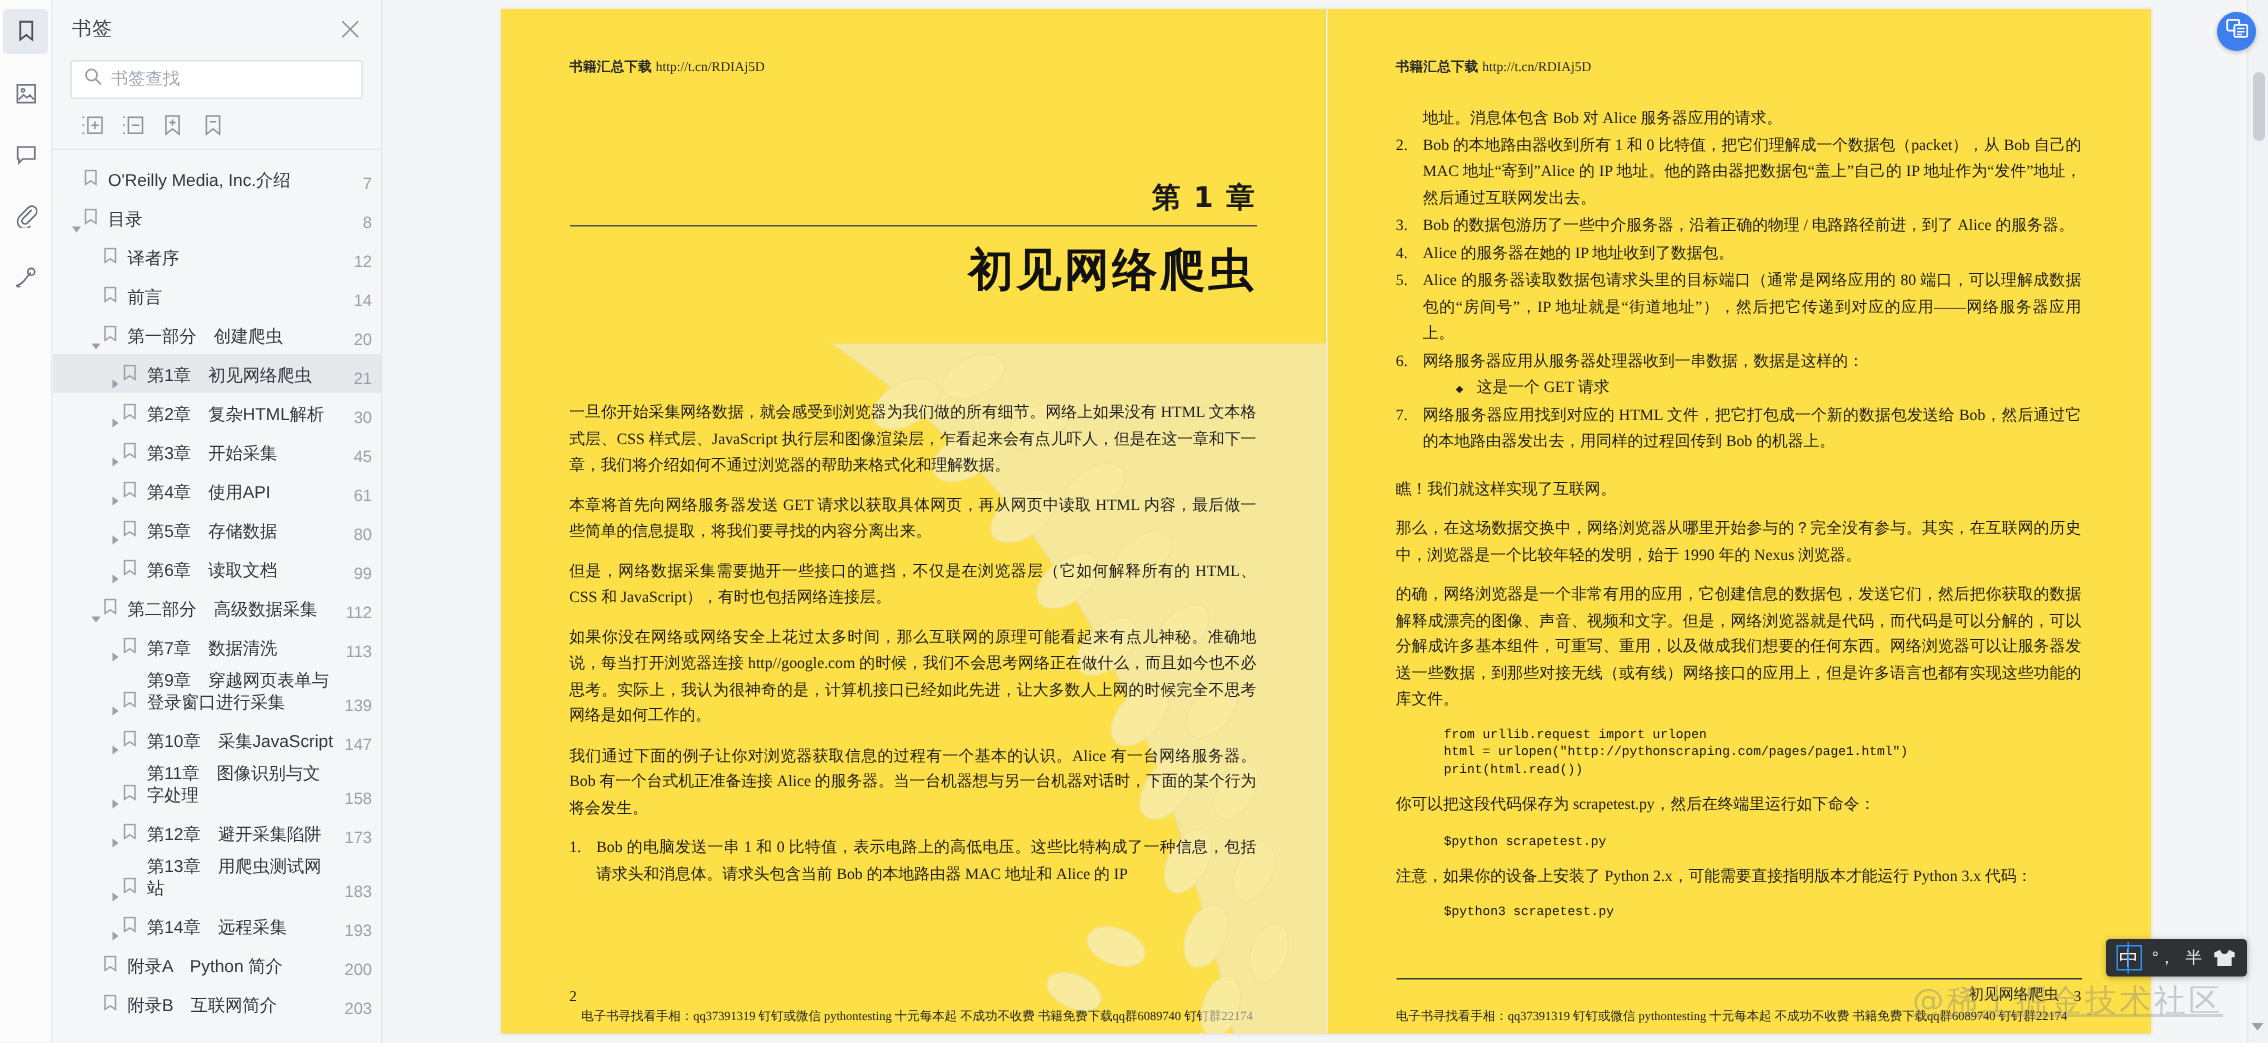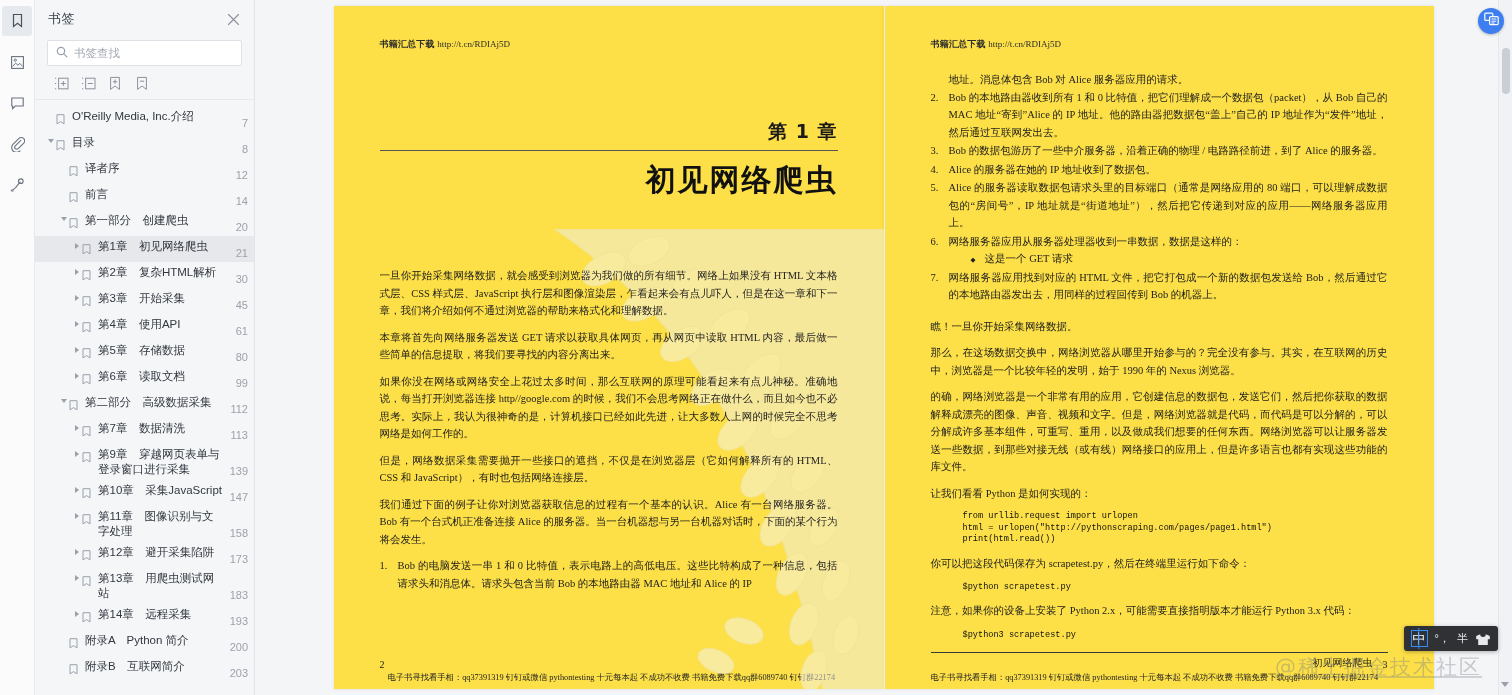--- a/index.html
+++ b/index.html
@@ -72,21 +72,21 @@
 
   .tree {
     flex: 1; overflow-y: auto; overflow-x: hidden;
     padding-top: 6px; padding-bottom: 6px;
     position: relative;
   }
   .tree::-webkit-scrollbar { width: 5px; }
   .tree::-webkit-scrollbar-thumb { background: #c9ccd2; border-radius: 3px; }
 
   .node {
-    display: flex; align-items: flex-start;
+    display: flex; align-items: flex-end;
     min-height: 23px;
     padding: 3px 6px 3px 0;
     position: relative;
     cursor: pointer;
   }
   .node.sel { background: #e6e8ec; }
   .caret {
     width: 11px; flex: 0 0 11px; padding-top: 4px;
     display: flex; justify-content: center;
   }
@@ -637,22 +637,22 @@
           <div class="ch-num">第 1 章</div>
           <div class="ch-rule"></div>
           <div class="ch-title">初见网络爬虫</div>
 
           <div style="height:66px"></div>
 
           <p class="body-txt">一旦你开始采集网络数据，就会感受到浏览器为我们做的所有细节。网络上如果没有 HTML 文本格式层、CSS 样式层、JavaScript 执行层和图像渲染层，乍看起来会有点儿吓人，但是在这一章和下一章，我们将介绍如何不通过浏览器的帮助来格式化和理解数据。</p>
           <p class="body-txt">本章将首先向网络服务器发送 GET 请求以获取具体网页，再从网页中读取 HTML 内容，最后做一些简单的信息提取，将我们要寻找的内容分离出来。</p>
 
 
+          <p class="body-txt">但是，网络数据采集需要抛开一些接口的遮挡，不仅是在浏览器层（它如何解释所有的 HTML、CSS 和 JavaScript），有时也包括网络连接层。</p>
           <p class="body-txt">如果你没在网络或网络安全上花过太多时间，那么互联网的原理可能看起来有点儿神秘。准确地说，每当打开浏览器连接 http//google.com 的时候，我们不会思考网络正在做什么，而且如今也不必思考。实际上，我认为很神奇的是，计算机接口已经如此先进，让大多数人上网的时候完全不思考网络是如何工作的。</p>
-          <p class="body-txt">但是，网络数据采集需要抛开一些接口的遮挡，不仅是在浏览器层（它如何解释所有的 HTML、CSS 和 JavaScript），有时也包括网络连接层。</p>
           <p class="body-txt">我们通过下面的例子让你对浏览器获取信息的过程有一个基本的认识。Alice 有一台网络服务器。Bob 有一个台式机正准备连接 Alice 的服务器。当一台机器想与另一台机器对话时，下面的某个行为将会发生。</p>
 
           <ol class="num-list">
             <li>
               <span class="mk">1.</span>
               <span>Bob 的电脑发送一串 1 和 0 比特值，表示电路上的高低电压。这些比特构成了一种信息，包括请求头和消息体。请求头包含当前 Bob 的本地路由器 MAC 地址和 Alice 的 IP</span>
             </li>
           </ol>
         </div>
 
@@ -682,24 +682,23 @@
               <span class="mk">6.</span>
               <span>网络服务器应用从服务器处理器收到一串数据，数据是这样的：</span>
               <ul class="diamond">
                 <li>这是一个 GET 请求</li>
               </ul>
             </li>
             <li><span class="mk">7.</span><span>网络服务器应用找到对应的 HTML 文件，把它打包成一个新的数据包发送给 Bob，然后通过它的本地路由器发出去，用同样的过程回传到 Bob 的机器上。</span></li>
           </ol>
 
           <div style="height:6px"></div>
-          <p class="body-txt">瞧！一旦你开始采集网络数据。</p>
+          <p class="body-txt">瞧！我们就这样实现了互联网。</p>
           <p class="body-txt">那么，在这场数据交换中，网络浏览器从哪里开始参与的？完全没有参与。其实，在互联网的历史中，浏览器是一个比较年轻的发明，始于 1990 年的 Nexus 浏览器。</p>
           <p class="body-txt">的确，网络浏览器是一个非常有用的应用，它创建信息的数据包，发送它们，然后把你获取的数据解释成漂亮的图像、声音、视频和文字。但是，网络浏览器就是代码，而代码是可以分解的，可以分解成许多基本组件，可重写、重用，以及做成我们想要的任何东西。网络浏览器可以让服务器发送一些数据，到那些对接无线（或有线）网络接口的应用上，但是许多语言也都有实现这些功能的库文件。</p>
-          <p class="body-txt">让我们看看 Python 是如何实现的：</p>
 
           <pre class="code">from urllib.request import urlopen
 html = urlopen("http://pythonscraping.com/pages/page1.html")
 print(html.read())</pre>
 
           <p class="body-txt">你可以把这段代码保存为 scrapetest.py，然后在终端里运行如下命令：</p>
           <pre class="cmd">$python scrapetest.py</pre>
 
           <p class="body-txt">注意，如果你的设备上安装了 Python 2.x，可能需要直接指明版本才能运行 Python 3.x 代码：</p>
           <pre class="cmd">$python3 scrapetest.py</pre>

